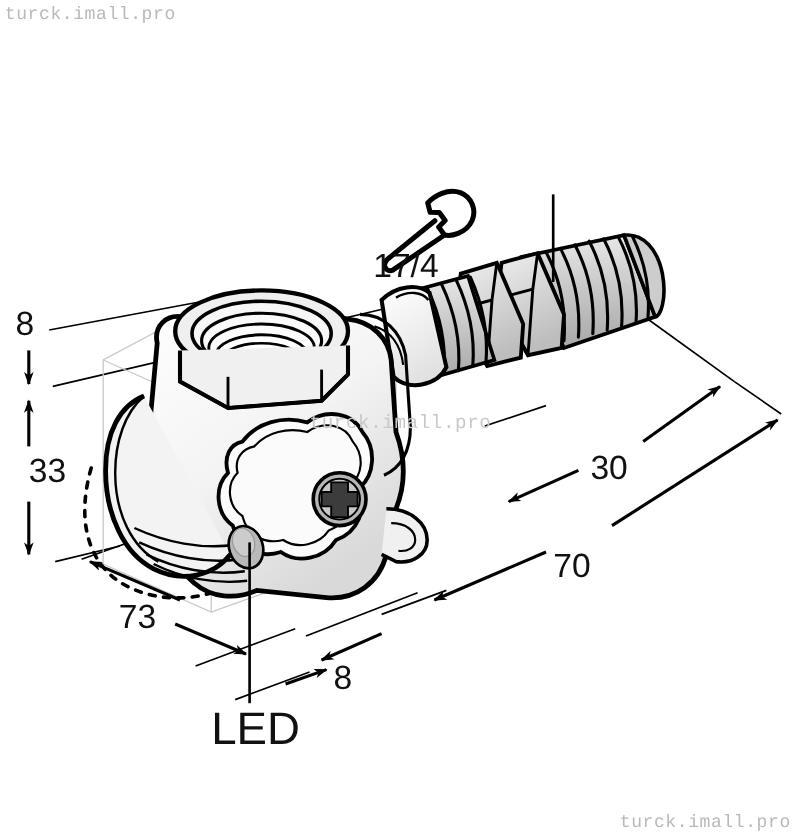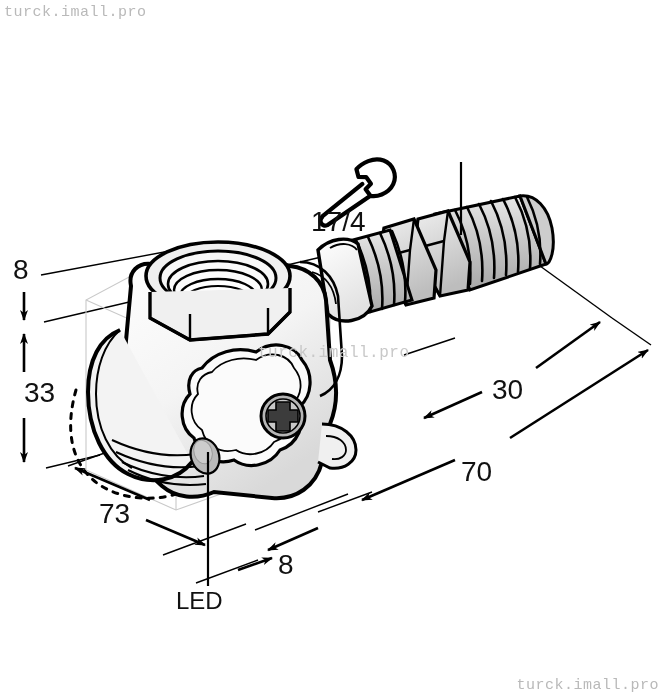--- a/index.html
+++ b/index.html
@@ -265,21 +265,21 @@
     <g transform="translate(336,172) rotate(-22)">
       <path d="M34,2 C46,2 54,10 54,20 C54,30 46,38 34,38 C30,38 26,37 23,35
                L21,27 L28,24 L26,16 L19,13 L20,5 C24,3 29,2 34,2 Z
                M23,35 L-28,46 C-31,46 -33,44 -33,41 C-33,39 -31,37 -29,36 L20,21" fill="none" stroke="#000" stroke-width="4.2" stroke-linejoin="round" stroke-linecap="round"></path>
     </g>
   </svg>
 
 
   <div class="dimlabel" style="left:311px;top:208px;font-size:28px;">17/4</div>
 
-  <div class="dimlabel" style="left:176px;top:589px;font-size:24px;">LED</div>
+  <div class="dimlabel" style="left:176px;top:589px;font-size:38px;">LED</div>
 
   <div class="dimlabel" style="left:13px;top:256px;font-size:28px;">8</div>
 
   <div class="dimlabel" style="left:24px;top:379px;font-size:28px;">33</div>
 
   <div class="dimlabel" style="left:99px;top:500px;font-size:28px;">73</div>
 
   <div class="dimlabel" style="left:278px;top:551px;font-size:28px;">8</div>
 
   <div class="dimlabel" style="left:492px;top:376px;font-size:28px;">30</div>

